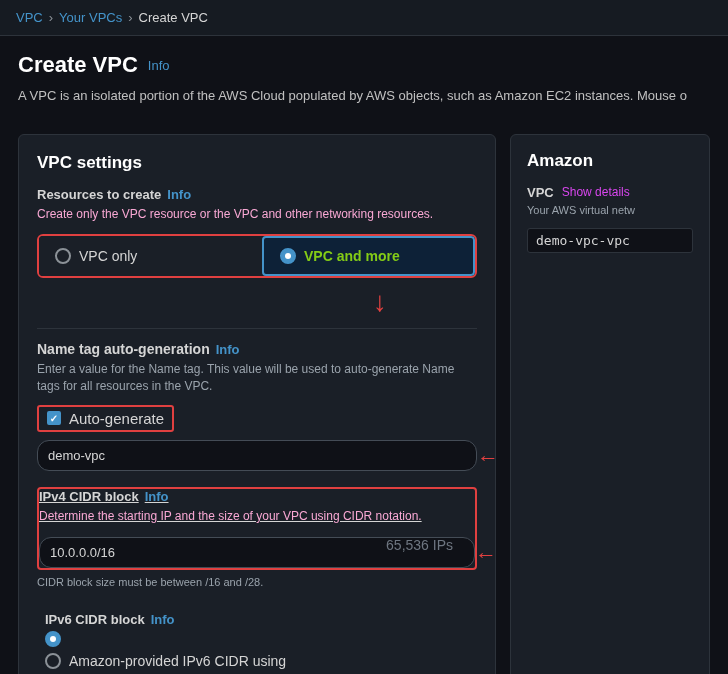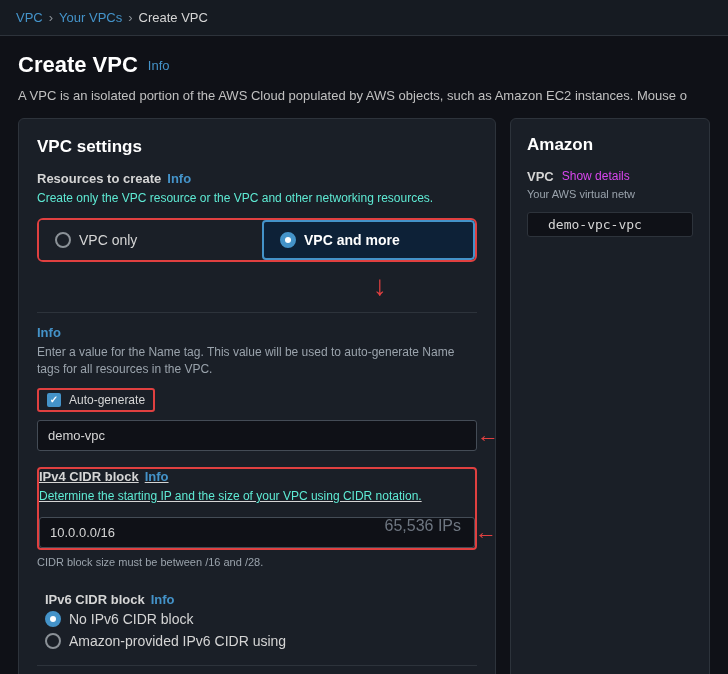--- a/index.html
+++ b/index.html
@@ -44,21 +44,21 @@
       font-weight: 600;
       color: #ffffff;
     }
     .info-link {
       color: #4493c9;
       font-size: 13px;
       cursor: pointer;
       text-decoration: none;
     }
     .page-desc {
-      padding: 0 18px 12px 18px;
+      padding: 0 18px 28px 18px;
       font-size: 13px;
       color: #c0c0c0;
       line-height: 1.5;
     }
 
     
     .main-layout {
       display: flex;
       gap: 0;
       padding: 0 18px;
@@ -85,21 +85,21 @@
       font-weight: 700;
       font-size: 13px;
       color: #d5d5d5;
       display: flex;
       align-items: center;
       gap: 6px;
       margin-bottom: 4px;
     }
     .field-desc {
       font-size: 12px;
-      color: #5eead4;
+      color: #f9a8d4;
       margin-bottom: 12px;
       line-height: 1.4;
     }
 
     
     .radio-row {
       display: flex;
       gap: 14px;
       border: 2px solid #e04040;
       border-radius: 6px;
@@ -114,21 +114,21 @@
       padding: 10px 16px;
       cursor: pointer;
       background: #1a1f27;
       color: #d5d5d5;
       font-size: 14px;
     }
     .radio-option.selected {
       background: #0d2137;
       border: 2px solid #4493c9;
       border-radius: 4px;
-      color: #ffffff;
+      color: #84cc16;
       font-weight: 600;
       align-items: center;
     }
     .radio-circle {
       width: 16px;
       height: 16px;
       border-radius: 50%;
       border: 2px solid #8b9197;
       display: flex;
       align-items: center;
@@ -178,38 +178,38 @@
       cursor: pointer;
       flex-shrink: 0;
     }
     .checkbox-box::after {
       content: '✓';
       color: white;
       font-size: 10px;
       font-weight: bold;
     }
     .checkbox-label {
-      font-size: 12px;
+      font-size: 15px;
       color: #d5d5d5;
     }
     .text-input {
       width: 100%;
       background: #0f1117;
       border: 1px solid #444c56;
-      border-radius: 3px;
+      border-radius: 12px;
       color: #d5d5d5;
       padding: 7px 10px;
       font-size: 13px;
       outline: none;
     }
     .input-hint {
       position: absolute;
-      right: 14px;
+      right: 22px;
       color: #6e7681;
-      font-size: 16px;
+      font-size: 14px;
       pointer-events: none;
     }
 
     
     .field-red-border {
       border: 2px solid #e04040;
       border-radius: 4px;
       margin-bottom: 12px;
       text-decoration: underline;
     }
@@ -257,21 +257,21 @@
       font-size: 11px;
       color: #9aa3ac;
       margin-bottom: 12px;
     }
     .preview-name {
       font-size: 13px;
       color: #d5d5d5;
       background: #0f1117;
       border: 1px solid #2d333b;
       border-radius: 3px;
-      padding: 4px 20px;
+      padding: 4px 8px;
       font-family: monospace;
     }
 
     
     .divider {
       border: none;
       border-top: 1px solid #2d333b;
       margin: 12px 0;
     }
   </style>
@@ -317,20 +317,21 @@
     </div>
 
     <div style="display:flex; justify-content:flex-end; margin-top:-10px; margin-bottom:8px; padding-right:90px;">
       <span style="color:#e04040; font-size:28px; line-height:1;">↓</span>
     </div>
 
     <hr class="divider">
 
     <div class="subsection">
       <div class="subsection-title">
+        <span>Name tag auto-generation</span>
         <a href="#" class="info-link">Info</a>
       </div>
       <div class="subsection-desc">Enter a value for the Name tag. This value will be used to auto-generate Name tags for all resources in the VPC.</div>
 
       
       <div style="display:inline-flex; align-items:center; gap:8px; border:2px solid #e04040; border-radius:3px; padding:3px 8px; margin-bottom:8px; cursor:pointer;">
         <div class="checkbox-box"></div>
         <span class="checkbox-label">Auto-generate</span>
       </div>
 
@@ -355,21 +356,20 @@
     </div>
     <div style="font-size:11px; color:#9aa3ac; margin-bottom:24px; margin-top:-6px;">CIDR block size must be between /16 and /28.</div>
 
     <div class="ipv6-section">
       <div class="field-label">
         <span>IPv6 CIDR block</span>
         <a href="#" class="info-link">Info</a>
       </div>
       <div style="display:flex; align-items:center; gap:8px; margin-bottom:6px;">
         <div class="radio-circle checked"></div>
-        <span>No IPv6 CIDR block</span>
       </div>
       <div style="display:flex; align-items:center; gap:8px;">
         <div class="radio-circle"></div>
         <span>Amazon-provided IPv6 CIDR using</span>
       </div>
     </div>
 
     <hr class="divider">
 
   </div>

